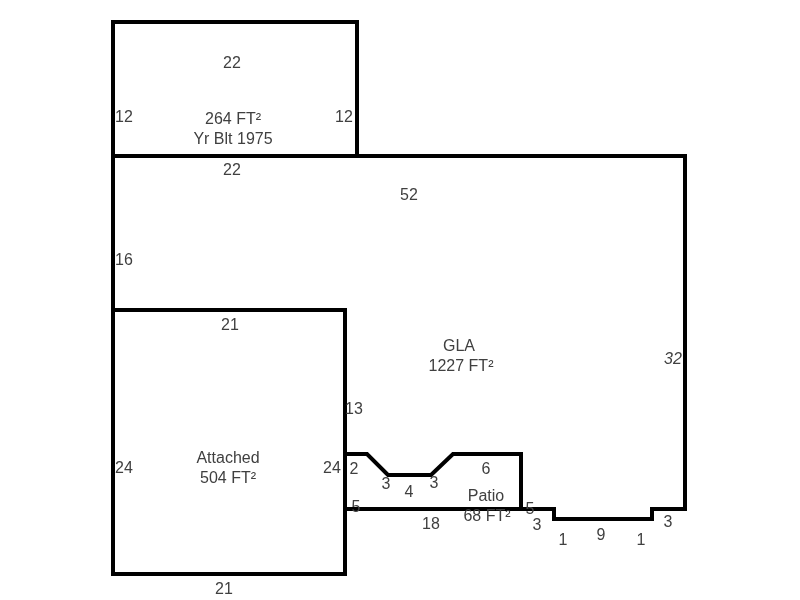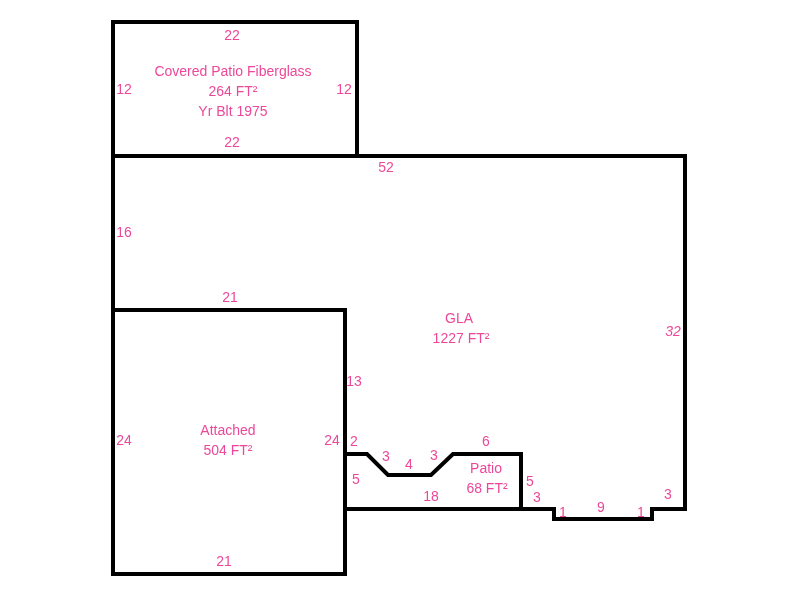--- a/index.html
+++ b/index.html
@@ -24,56 +24,56 @@
     fill: none;
     stroke: #000000;
     stroke-width: 4;
     stroke-linejoin: miter;
     stroke-linecap: square;
   }
   .txt {
     position: absolute;
     transform: translate(-50%, -50%);
     white-space: nowrap;
-    font-size: 14px;
+    font-size: 16px;
     line-height: 14px;
-    color: #ec4899;
+    color: #404040;
+    margin-top: 28px;
   }
 </style>
 </head>
 <body>
 
 <div id="canvas">
 
   <svg id="sketch-svg" width="800" height="600" viewBox="0 0 800 600">
     <path class="outline" d="M 113 22 H 357 V 156 H 113 Z"></path>
     <path class="outline" d="M 113 156 H 685 V 509 H 652 V 519 H 554 V 509 H 521 V 454 H 453 L 431 475 H 388 L 367 454 H 345 V 310 H 113 Z"></path>
     <path class="outline" d="M 113 310 H 345 V 574 H 113 Z"></path>
     <path class="outline" d="M 345 509 H 521"></path>
   </svg>
 
-  <div class="txt" style="left:233px; top:71px">Covered Patio Fiberglass</div>
   <div class="txt" style="left:233px; top:91px">264 FT²</div>
   <div class="txt" style="left:233px; top:111px">Yr Blt 1975</div>
 
   <div class="txt" style="left:459px; top:318px">GLA</div>
   <div class="txt" style="left:461px; top:338px">1227 FT²</div>
 
   <div class="txt" style="left:228px; top:430px">Attached</div>
   <div class="txt" style="left:228px; top:450px">504 FT²</div>
 
   <div class="txt" style="left:486px; top:468px">Patio</div>
   <div class="txt" style="left:487px; top:488px">68 FT²</div>
 
   <div id="dimension-layer">
       <span class="txt" style="left: 232px; top: 35px;">22</span>
       <span class="txt" style="left: 124px; top: 89px;">12</span>
       <span class="txt" style="left: 344px; top: 89px;">12</span>
       <span class="txt" style="left: 232px; top: 142px;">22</span>
-      <span class="txt" style="left: 386px; top: 167px;">52</span>
+      <span class="txt" style="left: 409px; top: 167px;">52</span>
       <span class="txt" style="left: 124px; top: 232px;">16</span>
       <span class="txt" style="left: 230px; top: 297px;">21</span>
       <span class="txt" style="left: 673px; top: 331px; font-style: italic;">32</span>
       <span class="txt" style="left: 354px; top: 381px;">13</span>
       <span class="txt" style="left: 124px; top: 440px;">24</span>
       <span class="txt" style="left: 332px; top: 440px;">24</span>
       <span class="txt" style="left: 354px; top: 441px;">2</span>
       <span class="txt" style="left: 386px; top: 456px;">3</span>
       <span class="txt" style="left: 409px; top: 464px;">4</span>
       <span class="txt" style="left: 434px; top: 455px;">3</span>

